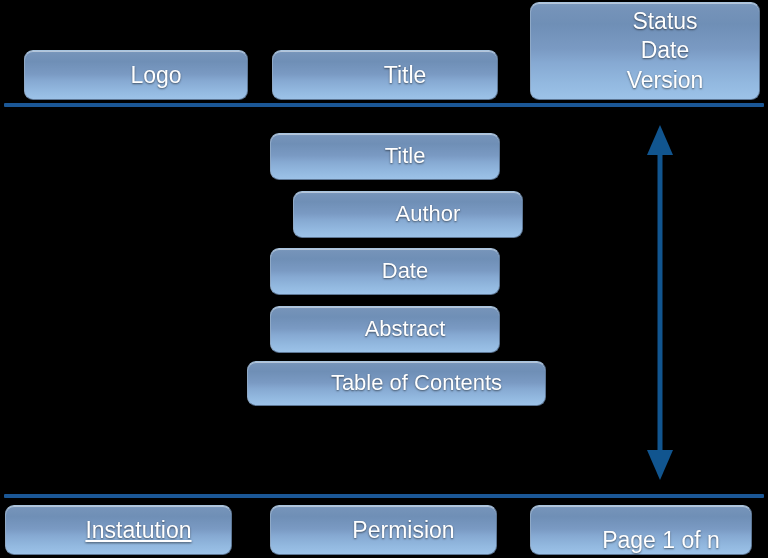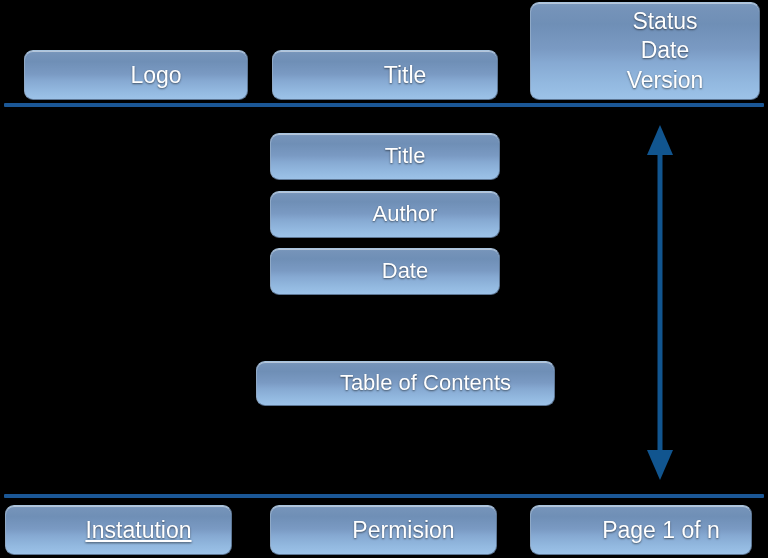--- a/index.html
+++ b/index.html
@@ -55,29 +55,29 @@
   
   .hdr-logo   { left: 8px;   top: 50px;  width: 224px; height: 50px; font-size: 23px; margin-left: 16px; }
   .hdr-title  { left: 272px; top: 50px;  width: 226px; height: 50px; font-size: 23px; }
   .hdr-meta   { left: 530px; top: 2px;   width: 230px; height: 98px; font-size: 23px;
                 flex-direction: column; justify-content: center; }
   .hdr-meta .box-label { line-height: 1.28; }
 
   
   .stk        { left: 270px; width: 230px; height: 47px; font-size: 22px; }
   .stk-1      { top: 133px; }
-  .stk-2      { top: 191px; }
+  .stk-2      { top: 191px; margin-left: 23px; }
   .stk-3      { top: 248px; }
   .stk-4      { top: 306px; }
-  .stk-toc    { left: 256px; top: 361px; width: 299px; height: 45px; font-size: 22px; }
+  .stk-toc    { left: 247px; top: 361px; width: 299px; height: 45px; font-size: 22px; }
 
   
   .ftr-1      { left: 5px;   top: 505px; width: 227px; height: 50px; font-size: 23px; text-decoration: underline; }
   .ftr-2      { left: 270px; top: 505px; width: 227px; height: 50px; font-size: 23px; }
-  .ftr-3      { left: 530px; top: 505px; width: 222px; height: 50px; font-size: 23px; }
+  .ftr-3      { left: 530px; top: 505px; width: 222px; height: 50px; font-size: 23px; align-items: flex-end; }
 
   
   .rule {
     position: absolute;
     left: 4px;
     width: 760px;
     height: 4px;
     background: #1b5796;
     border-radius: 1px;
   }
@@ -120,20 +120,23 @@
   </div>
 
   <div class="box stk stk-2">
     <span class="box-label">Author</span>
   </div>
 
   <div class="box stk stk-3">
     <span class="box-label">Date</span>
   </div>
 
+  <div class="box stk stk-4">
+    <span class="box-label">Abstract</span>
+  </div>
 
   <div class="box stk-toc">
     <span class="box-label">Table of Contents</span>
   </div>
 
   <svg class="arrow" viewBox="0 0 44 355" xmlns="http://www.w3.org/2000/svg">
     <line x1="22" y1="22" x2="22" y2="333" stroke="#11558f" stroke-width="5"></line>
     <polygon points="22,0 35,30 9,30" fill="#11558f"></polygon>
     <polygon points="22,355 35,325 9,325" fill="#11558f"></polygon>
   </svg>

